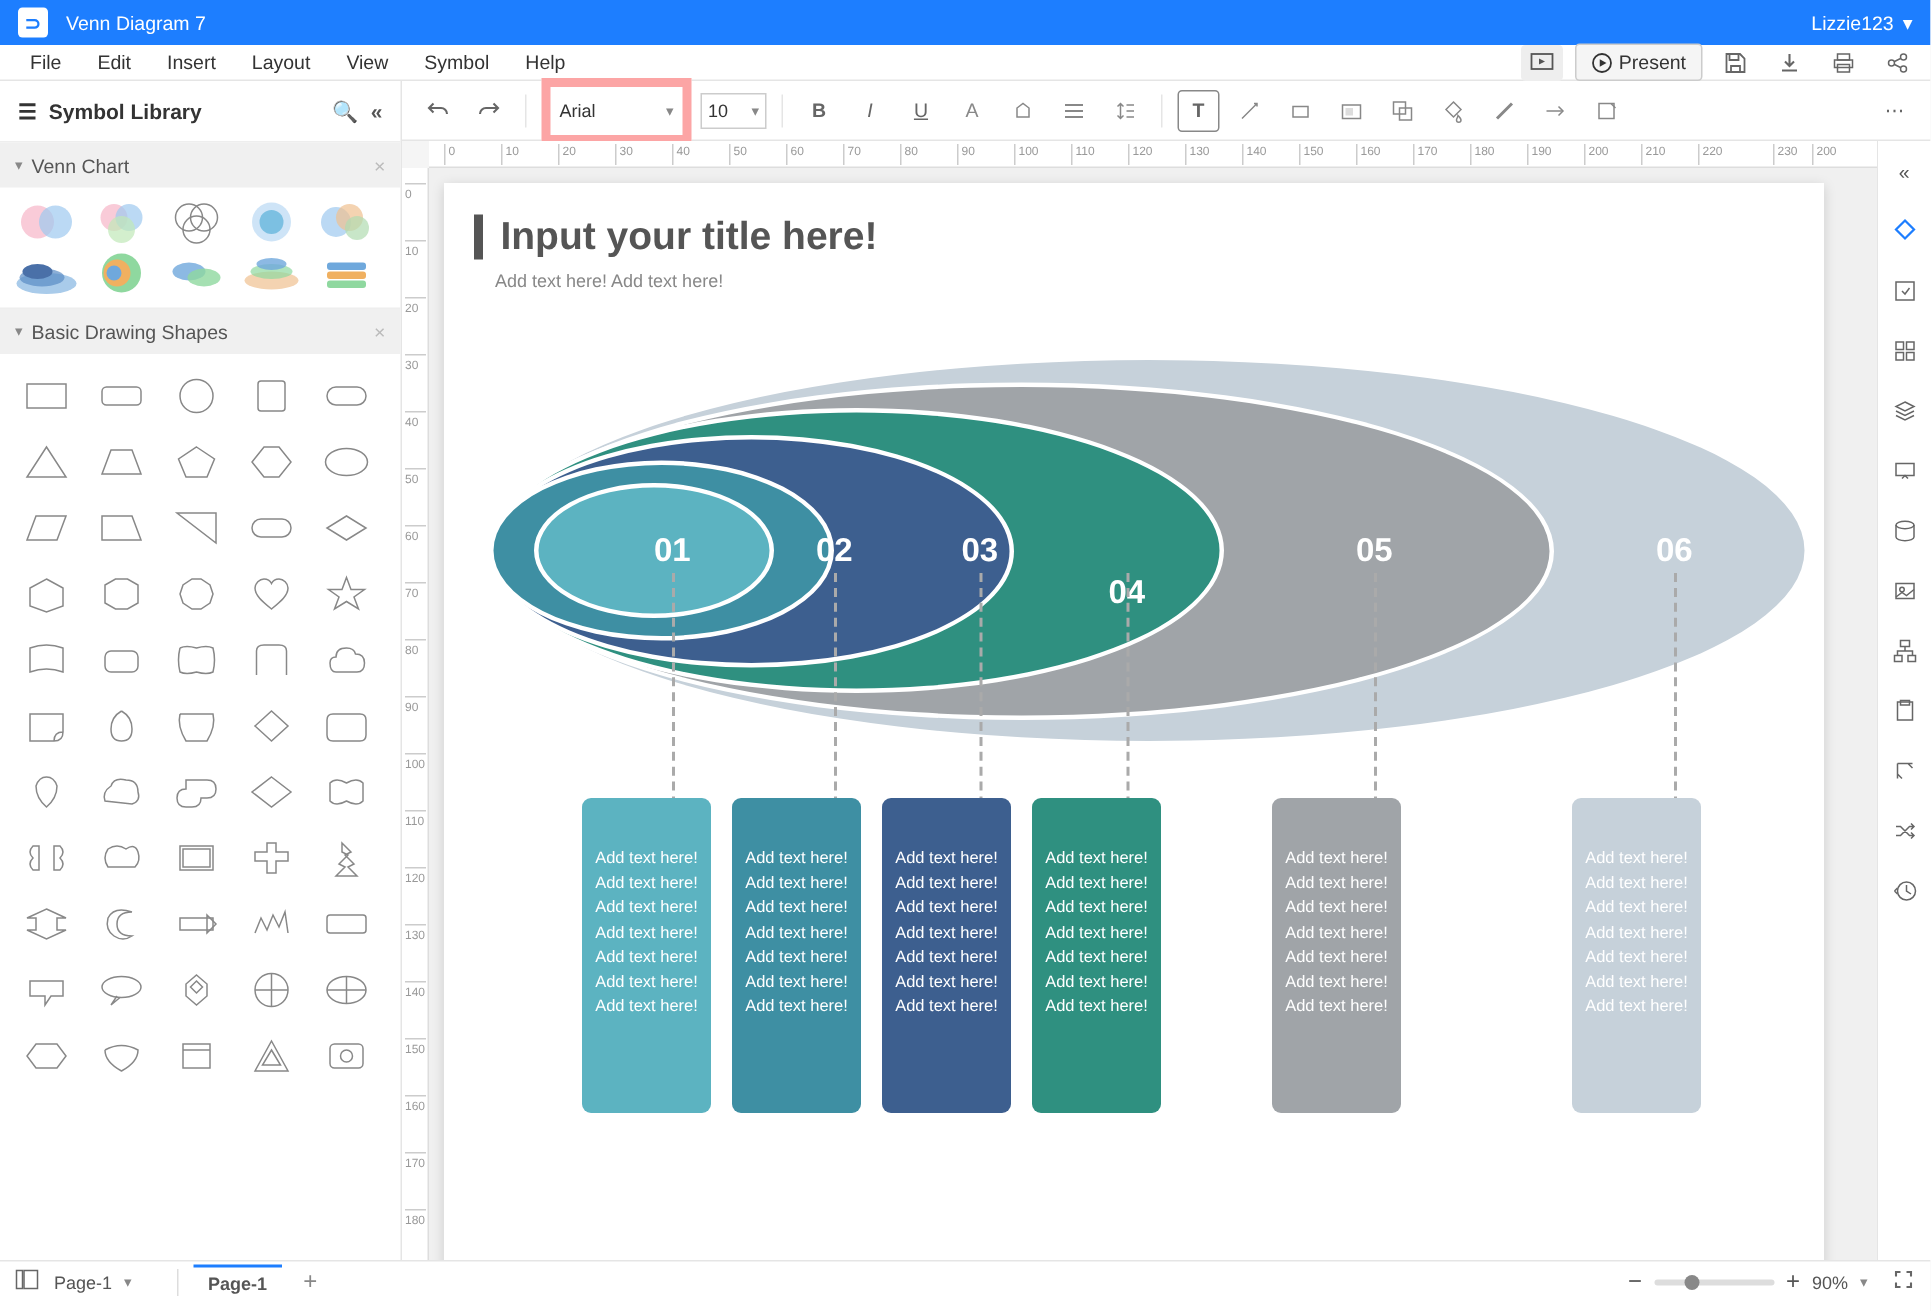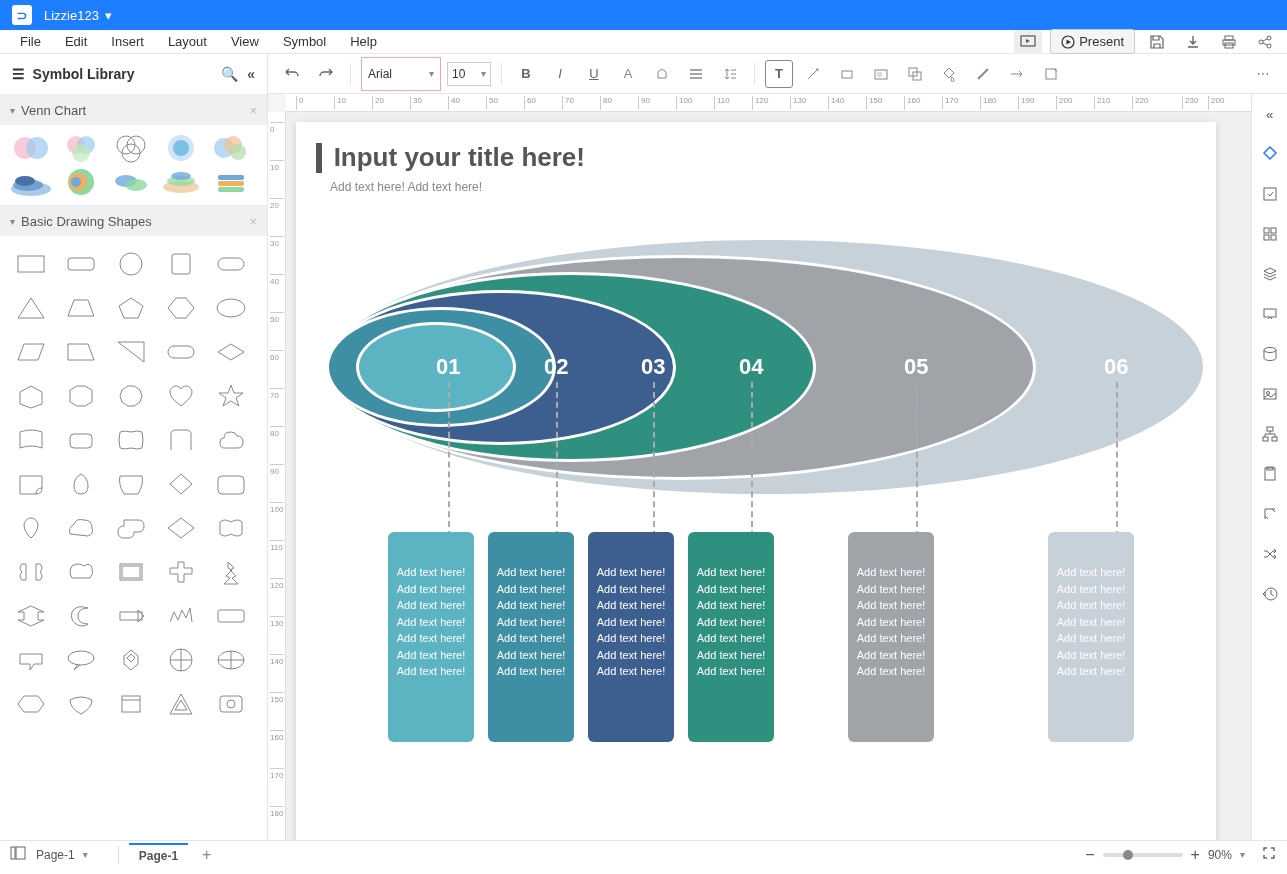--- a/index.html
+++ b/index.html
@@ -23,21 +23,21 @@
 .lib-head{height:30px;background:#f0f0f0;display:flex;align-items:center;padding:0 10px;font-size:13px;color:#555;gap:6px}
 .lib-head .spacer{flex:1}
 .lib-content{padding:8px;display:flex;flex-wrap:wrap;gap:4px}
 .venn-thumb{width:46px;height:30px}
 .shape-cell{width:46px;height:40px;display:flex;align-items:center;justify-content:center}
 .shape-cell svg{width:34px;height:28px}
 .editor{flex:1;display:flex;flex-direction:column;position:relative}
 .toolbar{height:40px;border-bottom:1px solid #e5e5e5;display:flex;align-items:center;padding:0 10px;gap:6px;background:#fff}
 .toolbar .sep{width:1px;height:22px;background:#e5e5e5;margin:0 4px}
 .toolbar .tb-btn{width:28px;height:28px;display:flex;align-items:center;justify-content:center;cursor:pointer;color:#666;border-radius:3px}
-.toolbar .font-sel{width:80px;height:24px;border:1px solid #fca5a5;padding:16px 6px;font-size:12px;display:flex;align-items:center;justify-content:space-between;background:#fff}
+.toolbar .font-sel{width:100px;height:24px;border:6px solid #fca5a5;padding:16px 6px;font-size:12px;display:flex;align-items:center;justify-content:space-between;background:#fff}
 .toolbar .size-sel{width:44px;height:24px;border:1px solid #ccc;padding:0 4px;font-size:12px;display:flex;align-items:center;justify-content:space-between;background:#fff}
 .canvas-wrap{flex:1;display:flex;overflow:hidden;position:relative;background:#f5f5f5}
 .ruler-h{position:absolute;top:0;left:18px;right:0;height:18px;background:#fff;border-bottom:1px solid #ddd;font-size:8px;color:#999;overflow:hidden}
 .ruler-h .tick{position:absolute;top:2px;border-left:1px solid #ccc;height:14px;padding-left:2px}
 .ruler-v{position:absolute;top:18px;left:0;width:18px;bottom:0;background:#fff;border-right:1px solid #ddd;font-size:8px;color:#999;overflow:hidden}
 .ruler-v .tick{position:absolute;left:2px;border-top:1px solid #ccc;width:14px;padding-top:2px}
 .canvas{position:absolute;top:18px;left:18px;right:0;bottom:0;background:#f0f0f0;overflow:auto}
 .page{position:absolute;top:10px;left:10px;width:920px;height:790px;background:#fff;box-shadow:0 2px 8px rgba(0,0,0,0.15)}
 .page-title{position:absolute;top:20px;left:20px}
 .page-title .bar{display:inline-block;width:6px;height:30px;background:#555;vertical-align:middle;margin-right:8px}
@@ -59,20 +59,21 @@
 .slider{width:80px;height:4px;background:#ddd;border-radius:2px;position:relative}
 .slider .thumb{position:absolute;width:10px;height:10px;background:#888;border-radius:50%;top:-3px;left:20px}
 .chev{font-size:10px;color:#888}
 .collapse-icon{font-size:14px;color:#555;cursor:pointer}
 </style>
 </head>
 <body>
 
 <div class="titlebar">
   <div class="logo">⊃</div>
+  <div class="title">Venn Diagram 7</div>
   <div class="user">
     <span>Lizzie123</span>
     <span>▾</span>
   </div>
 </div>
 
 <div class="menubar">
   <div class="menu-item">File</div>
   <div class="menu-item">Edit</div>
   <div class="menu-item">Insert</div>
@@ -643,21 +644,21 @@
           <div class="ellipse-group" id="ellipse-group">
               <div class="ellipse" style="width: 880px; height: 260px; left: 0px; top: 5px; background: rgb(198, 209, 218);"></div>
               <div class="ellipse" style="width: 710px; height: 225px; left: 0px; top: 22.5px; background: rgb(160, 164, 168);"></div>
               <div class="ellipse" style="width: 490px; height: 190px; left: 0px; top: 40px; background: rgb(47, 144, 128);"></div>
               <div class="ellipse" style="width: 350px; height: 155px; left: 0px; top: 57.5px; background: rgb(61, 95, 143);"></div>
               <div class="ellipse" style="width: 230px; height: 120px; left: 0px; top: 75px; background: rgb(62, 143, 163);"></div>
               <div class="ellipse" style="width: 160px; height: 90px; left: 30px; top: 90px; background: rgb(92, 179, 193);"></div>
               <div class="num-label" style="left: 110px;">01</div>
               <div class="num-label" style="left: 218px;">02</div>
               <div class="num-label" style="left: 315px;">03</div>
-              <div class="num-label" style="left: 413px;">04</div>
+              <div class="num-label" style="left: 413px; margin-top: 28px;">04</div>
               <div class="num-label" style="left: 578px;">05</div>
               <div class="num-label" style="left: 778px;">06</div>
             </div>
           <div id="cards"></div>
         <div class="connector" style="left: 152px; height: 155px;"></div>
             <div class="card" style="left: 92px; background: rgb(92, 179, 193);">Add text here!  Add text here!  Add text here!  Add text here!  Add text here!  Add text here!  Add text here!</div>
             <div class="connector" style="left: 260px; height: 155px;"></div>
             <div class="card" style="left: 192px; background: rgb(62, 143, 163);">Add text here!  Add text here!  Add text here!  Add text here!  Add text here!  Add text here!  Add text here!</div>
             <div class="connector" style="left: 357px; height: 155px;"></div>
             <div class="card" style="left: 292px; background: rgb(61, 95, 143);">Add text here!  Add text here!  Add text here!  Add text here!  Add text here!  Add text here!  Add text here!</div>

